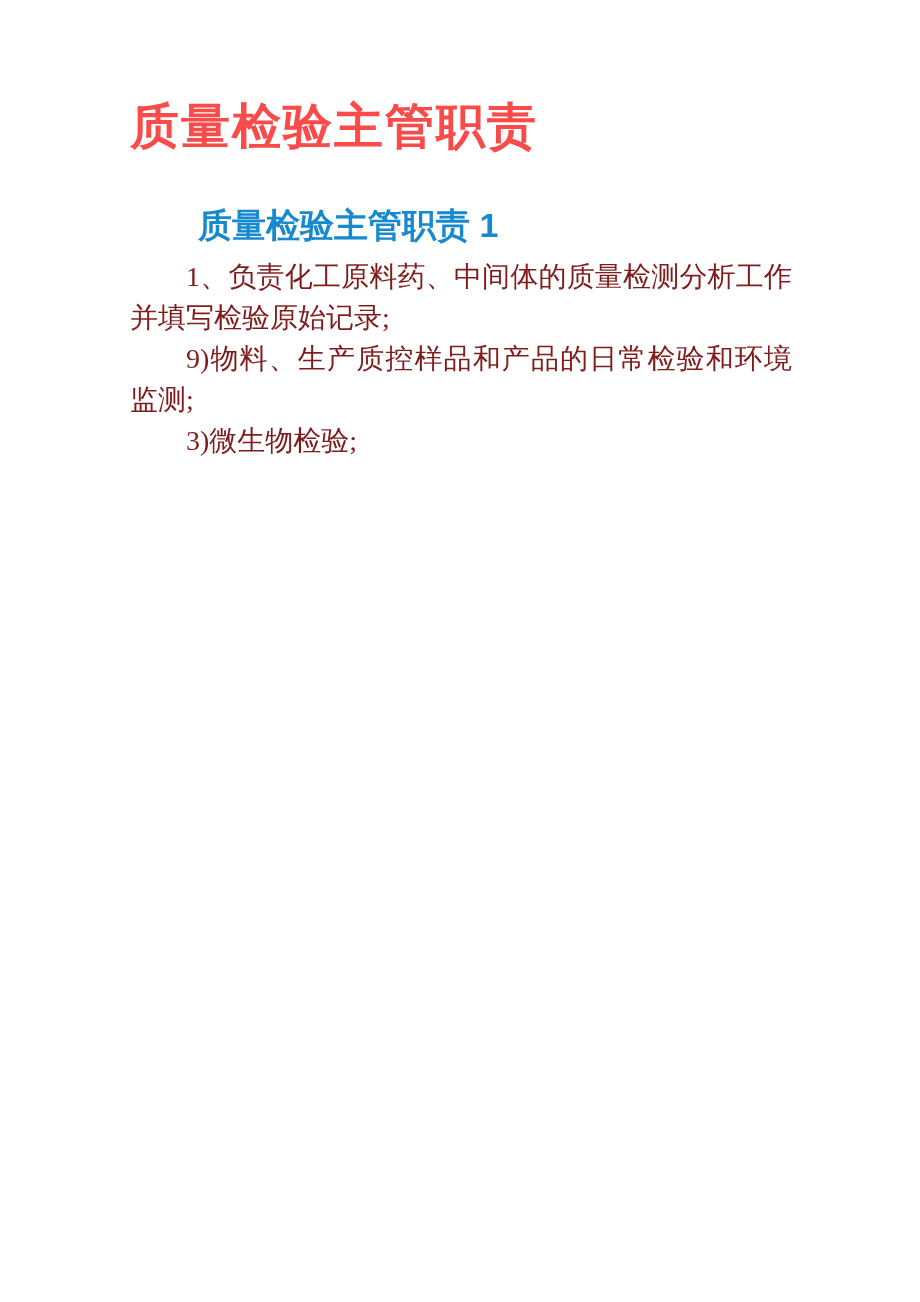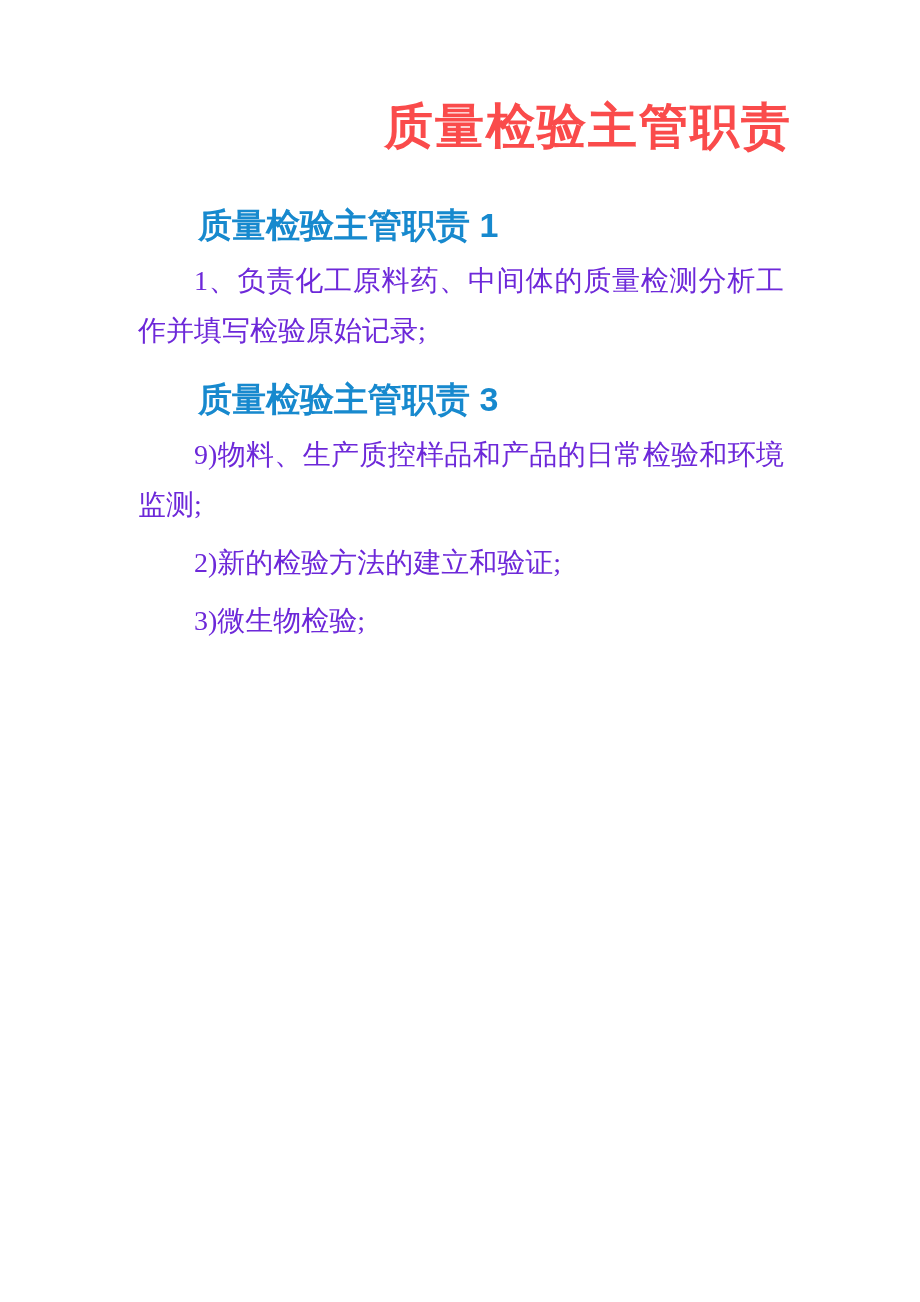--- a/index.html
+++ b/index.html
@@ -15,59 +15,57 @@
   }
   .page {
     box-sizing: border-box;
     width: 920px;
     height: 1302px;
     padding: 90px 128px 0 130px;
     background: #ffffff;
   }
   .doc-title {
     margin: 0 0 46px 0;
-    text-align: right;
+    text-align: left;
     font-family: "Liberation Sans", "DejaVu Sans", sans-serif;
     font-weight: bold;
     font-size: 49px;
     line-height: 72px;
     letter-spacing: 2px;
     color: #fa4b4b;
   }
   .section-heading {
     margin: 26px 0 14px 0;
     text-indent: 2em;
     font-family: "Liberation Sans", "DejaVu Sans", sans-serif;
     font-weight: bold;
     font-size: 34px;
     line-height: 34px;
     color: #1789ce;
   }
   .para {
-    margin: 8px;
+    margin: 0;
     text-indent: 2em;
     font-size: 28px;
-    line-height: 50px;
-    color: #6d28d9;
+    line-height: 41px;
+    color: #7f1d1d;
     text-align: justify;
   }
 </style>
 </head>
 <body>
 
 <div class="page">
 
   <h1 class="doc-title">质量检验主管职责</h1>
 
   <section>
     <h2 class="section-heading">质量检验主管职责 1</h2>
     <p class="para">1、负责化工原料药、中间体的质量检测分析工作并填写检验原始记录;</p>
   </section>
 
 
   <section>
-    <h2 class="section-heading">质量检验主管职责 3</h2>
     <p class="para">9)物料、生产质控样品和产品的日常检验和环境监测;</p>
-    <p class="para">2)新的检验方法的建立和验证;</p>
     <p class="para">3)微生物检验;</p>
   </section>
 
 </div>
 
 </body></html>

